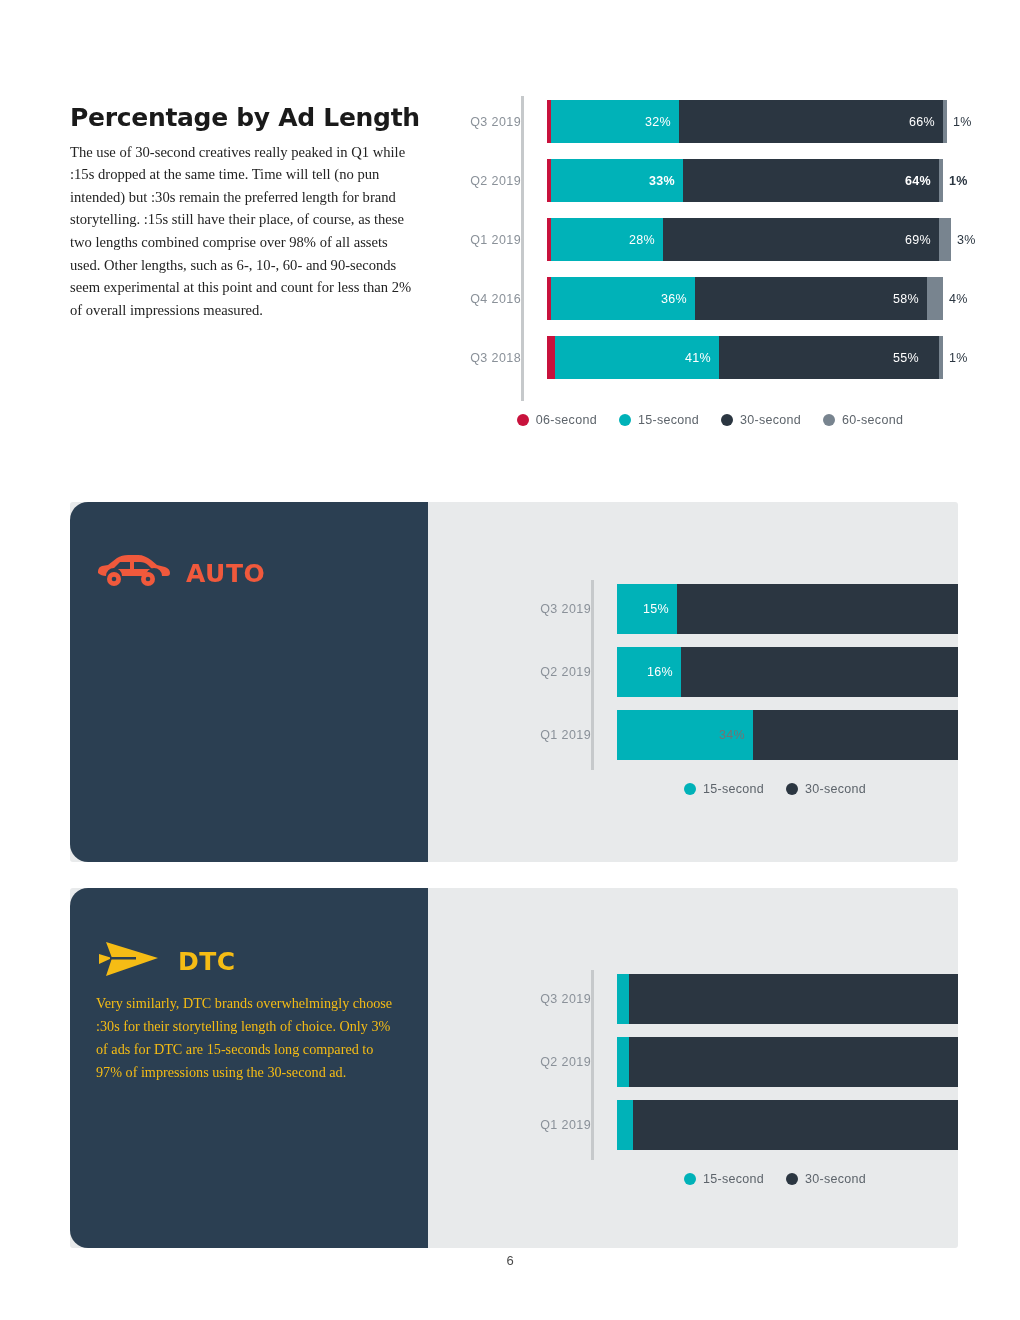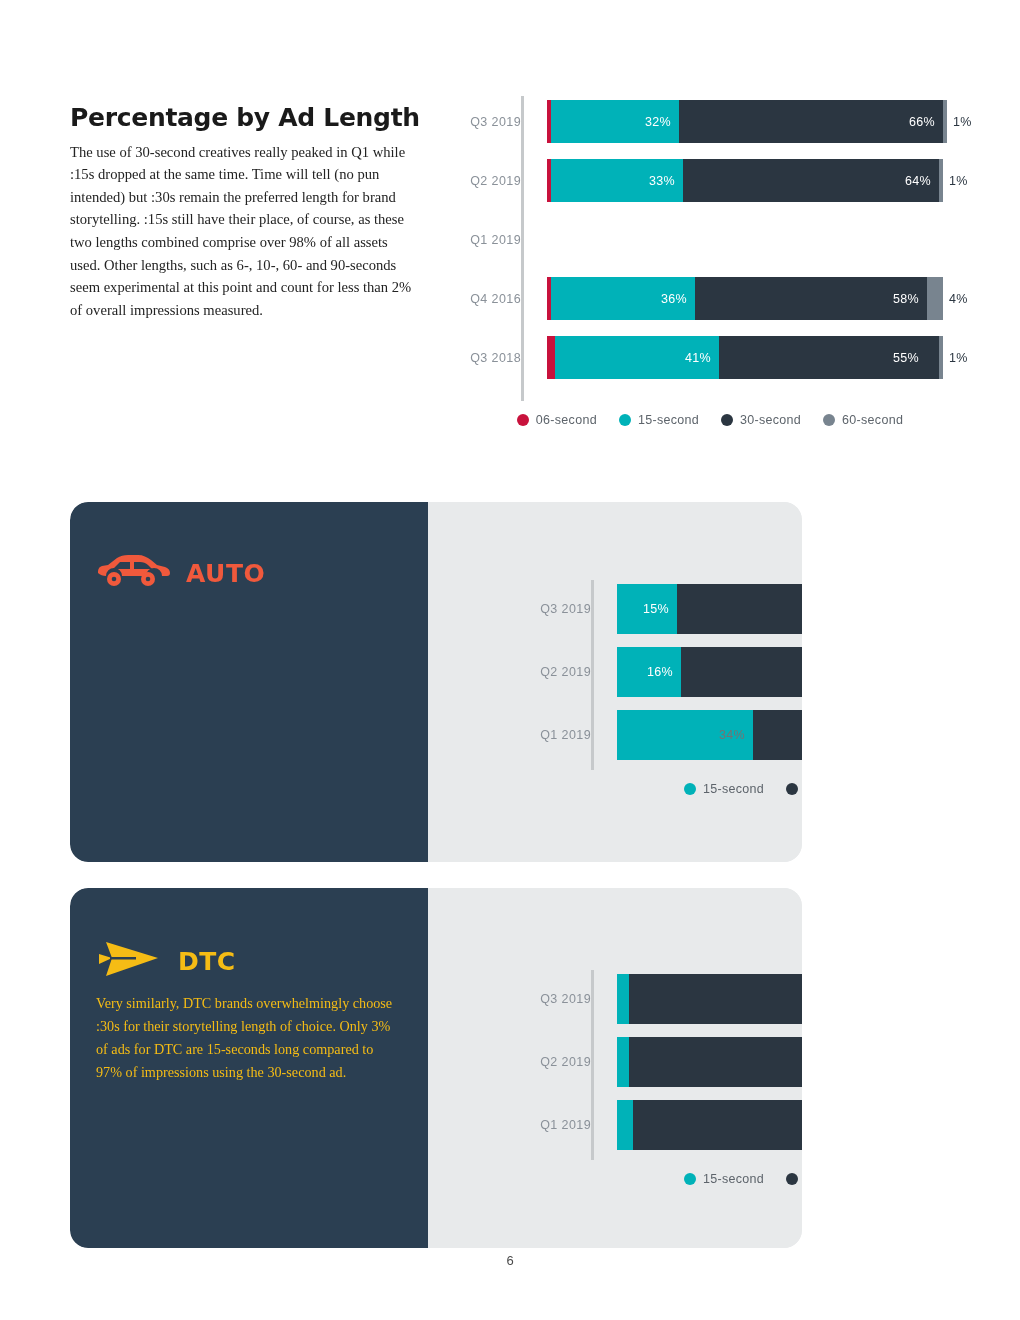--- a/index.html
+++ b/index.html
@@ -46,22 +46,22 @@
     font-size:12.5px;letter-spacing:.3px;white-space:nowrap;
   }
 
   .legend{display:flex;align-items:center;justify-content:center;gap:22px;text-align:center;}
   .leg-item{display:flex;align-items:center;gap:7px;}
   .leg-dot{width:12px;height:12px;border-radius:50%;display:block;}
   .leg-txt{font-family:"Liberation Sans", sans-serif;font-size:12.5px;color:#5d646b;letter-spacing:.3px;}
 
   
   .card{
-    position:absolute;left:70px;width:732px;
-    border-radius:18px;overflow:hidden;background:#e8eaeb;
+    position:absolute;left:70px;width:880px;
+    border-radius:3px;overflow:hidden;background:#e8eaeb;padding-left:8px;
   }
   .card-dark{
     position:absolute;left:0;top:0;bottom:0;width:358px;
     background:#2b3f52;border-radius:18px 0 0 18px;
   }
   .card-head{display:flex;align-items:center;gap:16px;position:absolute;left:26px;top:52px;}
   .card-title{
     font-family:"DejaVu Sans", sans-serif;font-weight:bold;
     font-size:25px;letter-spacing:.5px;margin:0;
   }
@@ -100,33 +100,43 @@
               <div class="seg" style="position: absolute; left: 4px; width: 128px; height: 43px; background: rgb(0, 178, 184);"></div>
               <span class="seg-val" style="position: absolute; top: 50%; transform: translate(-100%, -50%); color: rgb(255, 255, 255); left: 124px;">32%</span>
               <div class="seg" style="position: absolute; left: 132px; width: 264px; height: 43px; background: rgb(43, 54, 65);"></div>
               <span class="seg-val" style="position: absolute; top: 50%; transform: translate(-100%, -50%); color: rgb(255, 255, 255); left: 388px;">66%</span>
               <div class="seg" style="position: absolute; left: 396px; width: 4px; height: 43px; background: rgb(120, 132, 143);"></div>
               <span class="seg-val" style="color: rgb(43, 54, 65); left: 406px; position: absolute; top: 50%; transform: translateY(-50%);">1%</span>
             </div>
           </div>
           <div class="crow" style="position: absolute; left: 0px; top: 63px; height: 43px; width: 536px;">
             <div class="clabel" style="width: 66px;">Q2 2019</div>
-            <div class="track" style="height: 57px; width: 470px; position: relative; flex: 0 0 auto;">
+            <div class="track" style="height: 57px; width: 470px; position: relative; flex: 0 0 auto; font-weight: bold;">
               <div class="seg" style="position: absolute; left: 0px; width: 4px; height: 43px; background: rgb(200, 18, 60);"></div>
               <span class="seg-val" style="position: absolute; left: 11px; top: 50%; transform: translateY(-50%); color: rgb(43, 54, 65);">1%</span>
               <div class="seg" style="position: absolute; left: 4px; width: 132px; height: 43px; background: rgb(0, 178, 184);"></div>
               <span class="seg-val" style="position: absolute; top: 50%; transform: translate(-100%, -50%); color: rgb(255, 255, 255); left: 128px;">33%</span>
               <div class="seg" style="position: absolute; left: 136px; width: 256px; height: 43px; background: rgb(43, 54, 65);"></div>
               <span class="seg-val" style="position: absolute; top: 50%; transform: translate(-100%, -50%); color: rgb(255, 255, 255); left: 384px;">64%</span>
               <div class="seg" style="position: absolute; left: 392px; width: 4px; height: 43px; background: rgb(120, 132, 143);"></div>
               <span class="seg-val" style="color: rgb(43, 54, 65); left: 402px; position: absolute; top: 50%; transform: translateY(-50%);">1%</span>
             </div>
           </div>
           <div class="crow" style="position: absolute; left: 0px; top: 122px; height: 43px; width: 536px;">
             <div class="clabel" style="width: 66px;">Q1 2019</div>
+            <div class="track" style="height: 43px; width: 470px; position: relative; flex: 0 0 auto;">
+              <div class="seg" style="position: absolute; left: 0px; width: 4px; height: 43px; background: rgb(200, 18, 60);"></div>
+              <span class="seg-val" style="position: absolute; left: 11px; top: 50%; transform: translateY(-50%); color: rgb(43, 54, 65);">1%</span>
+              <div class="seg" style="position: absolute; left: 4px; width: 112px; height: 43px; background: rgb(0, 178, 184);"></div>
+              <span class="seg-val" style="position: absolute; top: 50%; transform: translate(-100%, -50%); color: rgb(255, 255, 255); left: 108px;">28%</span>
+              <div class="seg" style="position: absolute; left: 116px; width: 276px; height: 43px; background: rgb(43, 54, 65);"></div>
+              <span class="seg-val" style="position: absolute; top: 50%; transform: translate(-100%, -50%); color: rgb(255, 255, 255); left: 384px;">69%</span>
+              <div class="seg" style="position: absolute; left: 392px; width: 12px; height: 43px; background: rgb(120, 132, 143);"></div>
+              <span class="seg-val" style="color: rgb(43, 54, 65); left: 410px; position: absolute; top: 50%; transform: translateY(-50%);">3%</span>
+            </div>
           </div>
           <div class="crow" style="position: absolute; left: 0px; top: 181px; height: 43px; width: 536px;">
             <div class="clabel" style="width: 66px;">Q4 2016</div>
             <div class="track" style="height: 43px; width: 470px; position: relative; flex: 0 0 auto;">
               <div class="seg" style="position: absolute; left: 0px; width: 4px; height: 43px; background: rgb(200, 18, 60);"></div>
               <span class="seg-val" style="position: absolute; left: 11px; top: 50%; transform: translateY(-50%); color: rgb(43, 54, 65);">1%</span>
               <div class="seg" style="position: absolute; left: 4px; width: 144px; height: 43px; background: rgb(0, 178, 184);"></div>
               <span class="seg-val" style="position: absolute; top: 50%; transform: translate(-100%, -50%); color: rgb(255, 255, 255); left: 140px;">36%</span>
               <div class="seg" style="position: absolute; left: 148px; width: 232px; height: 43px; background: rgb(43, 54, 65);"></div>
               <span class="seg-val" style="position: absolute; top: 50%; transform: translate(-100%, -50%); color: rgb(255, 255, 255); left: 372px;">58%</span>

